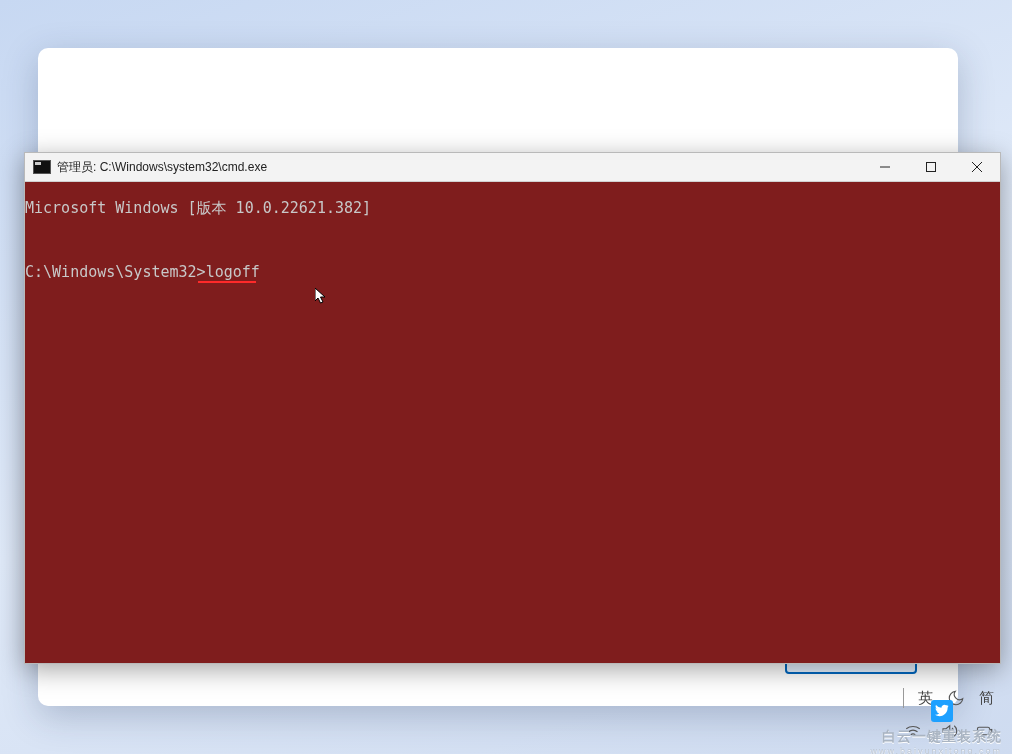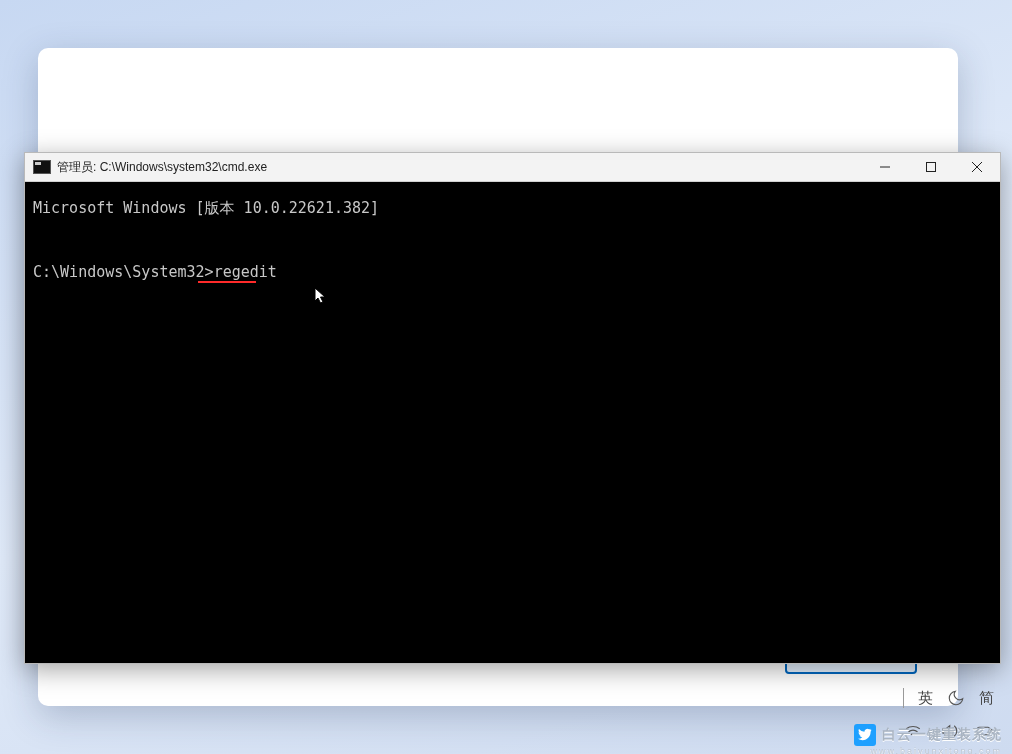--- a/index.html
+++ b/index.html
@@ -23,20 +23,21 @@
     font-size:15px;color:#444;
   }
   .tray .sep{width:1px;height:20px;background:#999;}
   .tray-icon{width:18px;height:18px;display:inline-flex;align-items:center;justify-content:center;}
   .tray-icon svg{width:18px;height:18px;stroke:#555;fill:none;stroke-width:1.5;}
   
   .watermark{
     position:absolute;right:10px;bottom:8px;display:flex;align-items:center;gap:6px;
     font-size:14px;font-weight:600;color:#a9b4c2;letter-spacing:1px;
     text-shadow:0 1px 0 #fff;
+    flex-direction:column;
   }
   .watermark .wm-sub{position:absolute;right:0;bottom:-10px;font-size:9px;font-weight:400;letter-spacing:2px;color:#bdc6d2;}
   .wm-badge{
     width:22px;height:22px;background:#1ea0ff;border-radius:3px;display:flex;align-items:center;justify-content:center;
   }
   .wm-badge svg{width:14px;height:14px;fill:#fff;}
   
   .cmd-window{
     position:absolute;left:24px;top:152px;width:975px;height:510px;
     background:#fff;border:1px solid #b9b9b9;box-shadow:0 6px 24px rgba(0,0,0,.35);
@@ -49,23 +50,23 @@
   .titlebar .app-icon{
     width:16px;height:12px;margin:0 6px 0 8px;background:#111;position:relative;border:1px solid #555;
   }
   .titlebar .app-icon::before{content:"";position:absolute;left:1px;top:1px;width:6px;height:3px;background:#ccc;}
   .titlebar .title-text{flex:0 0 auto;}
   .titlebar .spacer{flex:1 1 auto;}
   .win-btn{width:46px;height:28px;display:flex;align-items:center;justify-content:center;}
   .win-btn svg{width:10px;height:10px;stroke:#222;stroke-width:1;fill:none;}
   
   .term{
-    flex:1 1 auto;background:#000000;color:#c8c8c8;
+    flex:1 1 auto;background:#7f1d1d;color:#c8c8c8;
     font-family:"NSimSun","SimSun","Consolas",monospace;
-    font-size:15px;line-height:16px;padding:2px 0 0 8px;
+    font-size:15px;line-height:16px;padding:2px 0 0 0;
     white-space:pre;overflow:hidden;position:relative;
   }
   .term .row{display:block;}
   .term .prompt{color:#c8c8c8;}
   .underline{
     position:absolute;height:2px;background:#ff2a2a;
   }
   .cursor-arrow{
     position:absolute;width:12px;height:18px;
   }
@@ -99,21 +100,21 @@
             <line x1="0" y1="0" x2="10" y2="10"></line>
             <line x1="10" y1="0" x2="0" y2="10"></line>
           </svg>
       </div>
     </div>
 
     <div class="term">
 <span class="row">Microsoft Windows [版本 10.0.22621.382]</span>
 <span class="row"></span>
 <span class="row"></span>
-<span class="row"><span class="prompt">C:\Windows\System32&gt;</span><span>regedit</span></span>
+<span class="row"><span class="prompt">C:\Windows\System32&gt;</span><span>logoff</span></span>
 
       
       <div class="underline" style="left:173px;top:99px;width:58px;"></div>
       
       <div class="cursor-arrow" style="left:218px;top:90px;">
         <svg viewBox="0 0 12 18">
           <path d="M0 0 L0 13 L3 10 L5.5 15 L8 14 L5.5 9 L10 9 Z" fill="#fff" stroke="#000" stroke-width="1"></path>
         </svg>
       </div>
     </div>

